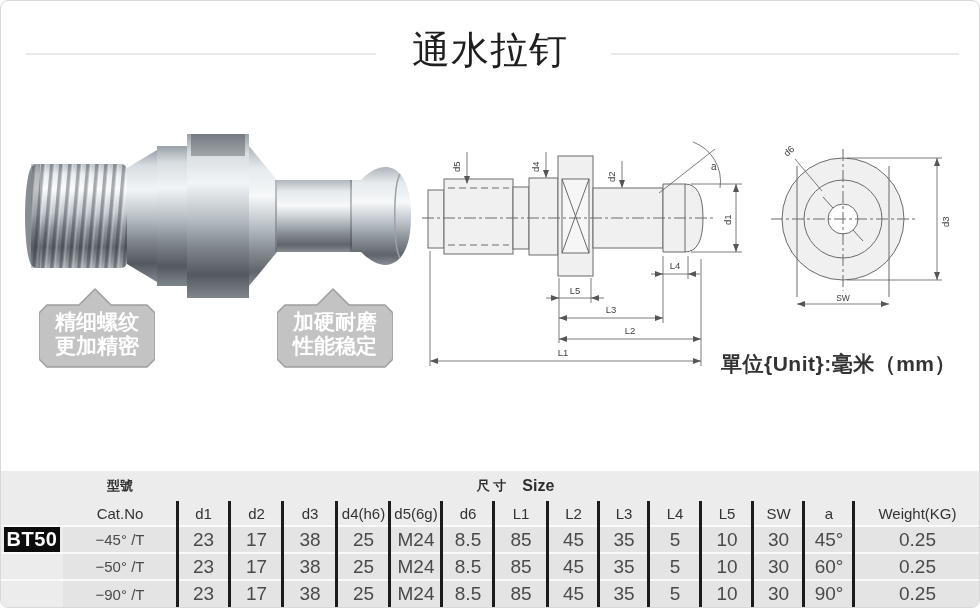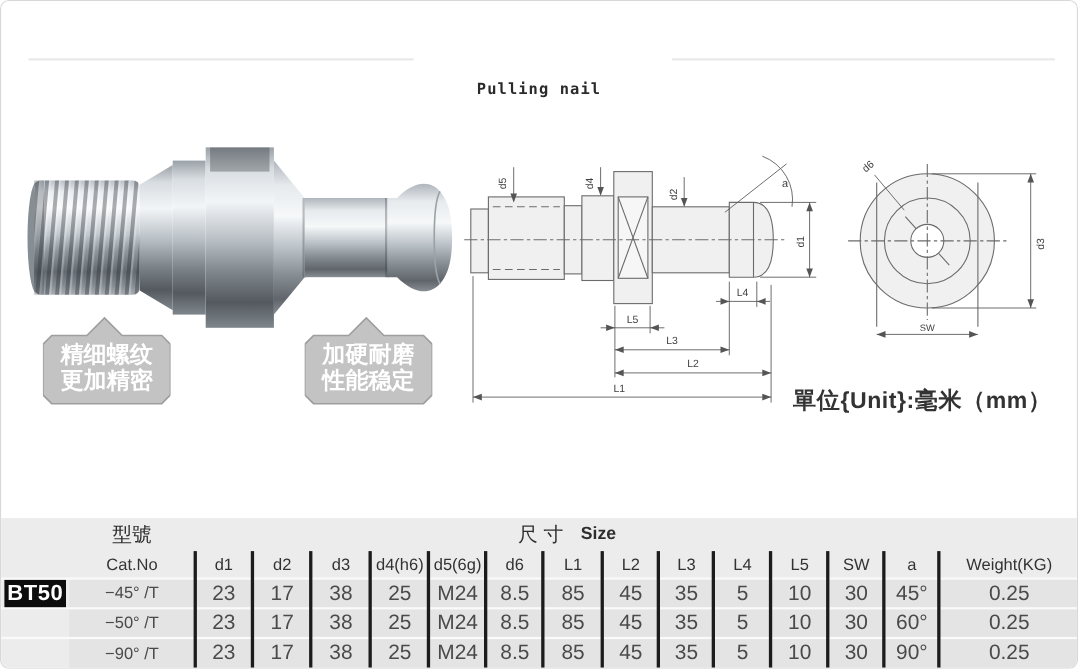--- a/index.html
+++ b/index.html
@@ -23,38 +23,38 @@
   
   .drawing{position:absolute;left:418px;top:128px;width:550px;height:252px;}
   .unit-note{position:absolute;left:720px;top:349px;font-size:21px;font-weight:600;
              color:#333;letter-spacing:0.5px;}
   
   .spec{position:absolute;left:0;top:470px;width:980px;height:138px;background:#ececec;
         display:grid;
         grid-template-columns:62px 114px 53px 53px 54px 53px 52px 52px 54px 51px 50px 52px 52px 51px 50px 127px;
         grid-template-rows:30px 25px 27px 27px 28px;}
   .cell{display:flex;align-items:center;justify-content:center;}
-  .hcn{font-size:18px;font-weight:400;color:#2e2e2e;}
+  .hcn{font-size:13px;font-weight:700;color:#2e2e2e;}
   .hen{font-size:15px;color:#333;}
   .size-en{font-size:16px;color:#2e2e2e;margin-left:16px;font-weight:600;}
   .bcell{background:#e4e4e4;font-size:19px;color:#4a4a4a;}
   .catcell{background:#e4e4e4;font-size:15px;color:#4a4a4a;}
   .bt50{width:56px;height:26px;background:#0d0d0d;color:#fff;font-weight:bold;font-size:20px;
         display:flex;align-items:center;justify-content:center;letter-spacing:0.5px;}
   .hsep{position:absolute;left:0;width:980px;height:2px;background:#fafafa;z-index:2;}
   .vbar{position:absolute;top:500px;height:106px;width:3px;background:#1c1c1c;z-index:3;}
 </style>
 </head>
 <body>
 
 <div class="stage">
 
   <div class="rule rule-l"></div>
   <div class="rule rule-r"></div>
-  <div class="subtitle">Pulling nail</div>
+  <div class="title">通水拉钉</div>
 
   <svg class="photo" viewBox="0 0 395 215">
     <defs>
       <linearGradient id="mA" x1="0" y1="0" x2="0" y2="1">
         <stop offset="0" stop-color="#b8bfc5"></stop>
           <stop offset="0.1" stop-color="#e9edf0"></stop>
         <stop offset="0.24" stop-color="#fafbfc"></stop>
           <stop offset="0.47" stop-color="#c2c9cf"></stop>
         <stop offset="0.62" stop-color="#8d959b"></stop>
           <stop offset="0.8" stop-color="#636970"></stop>

